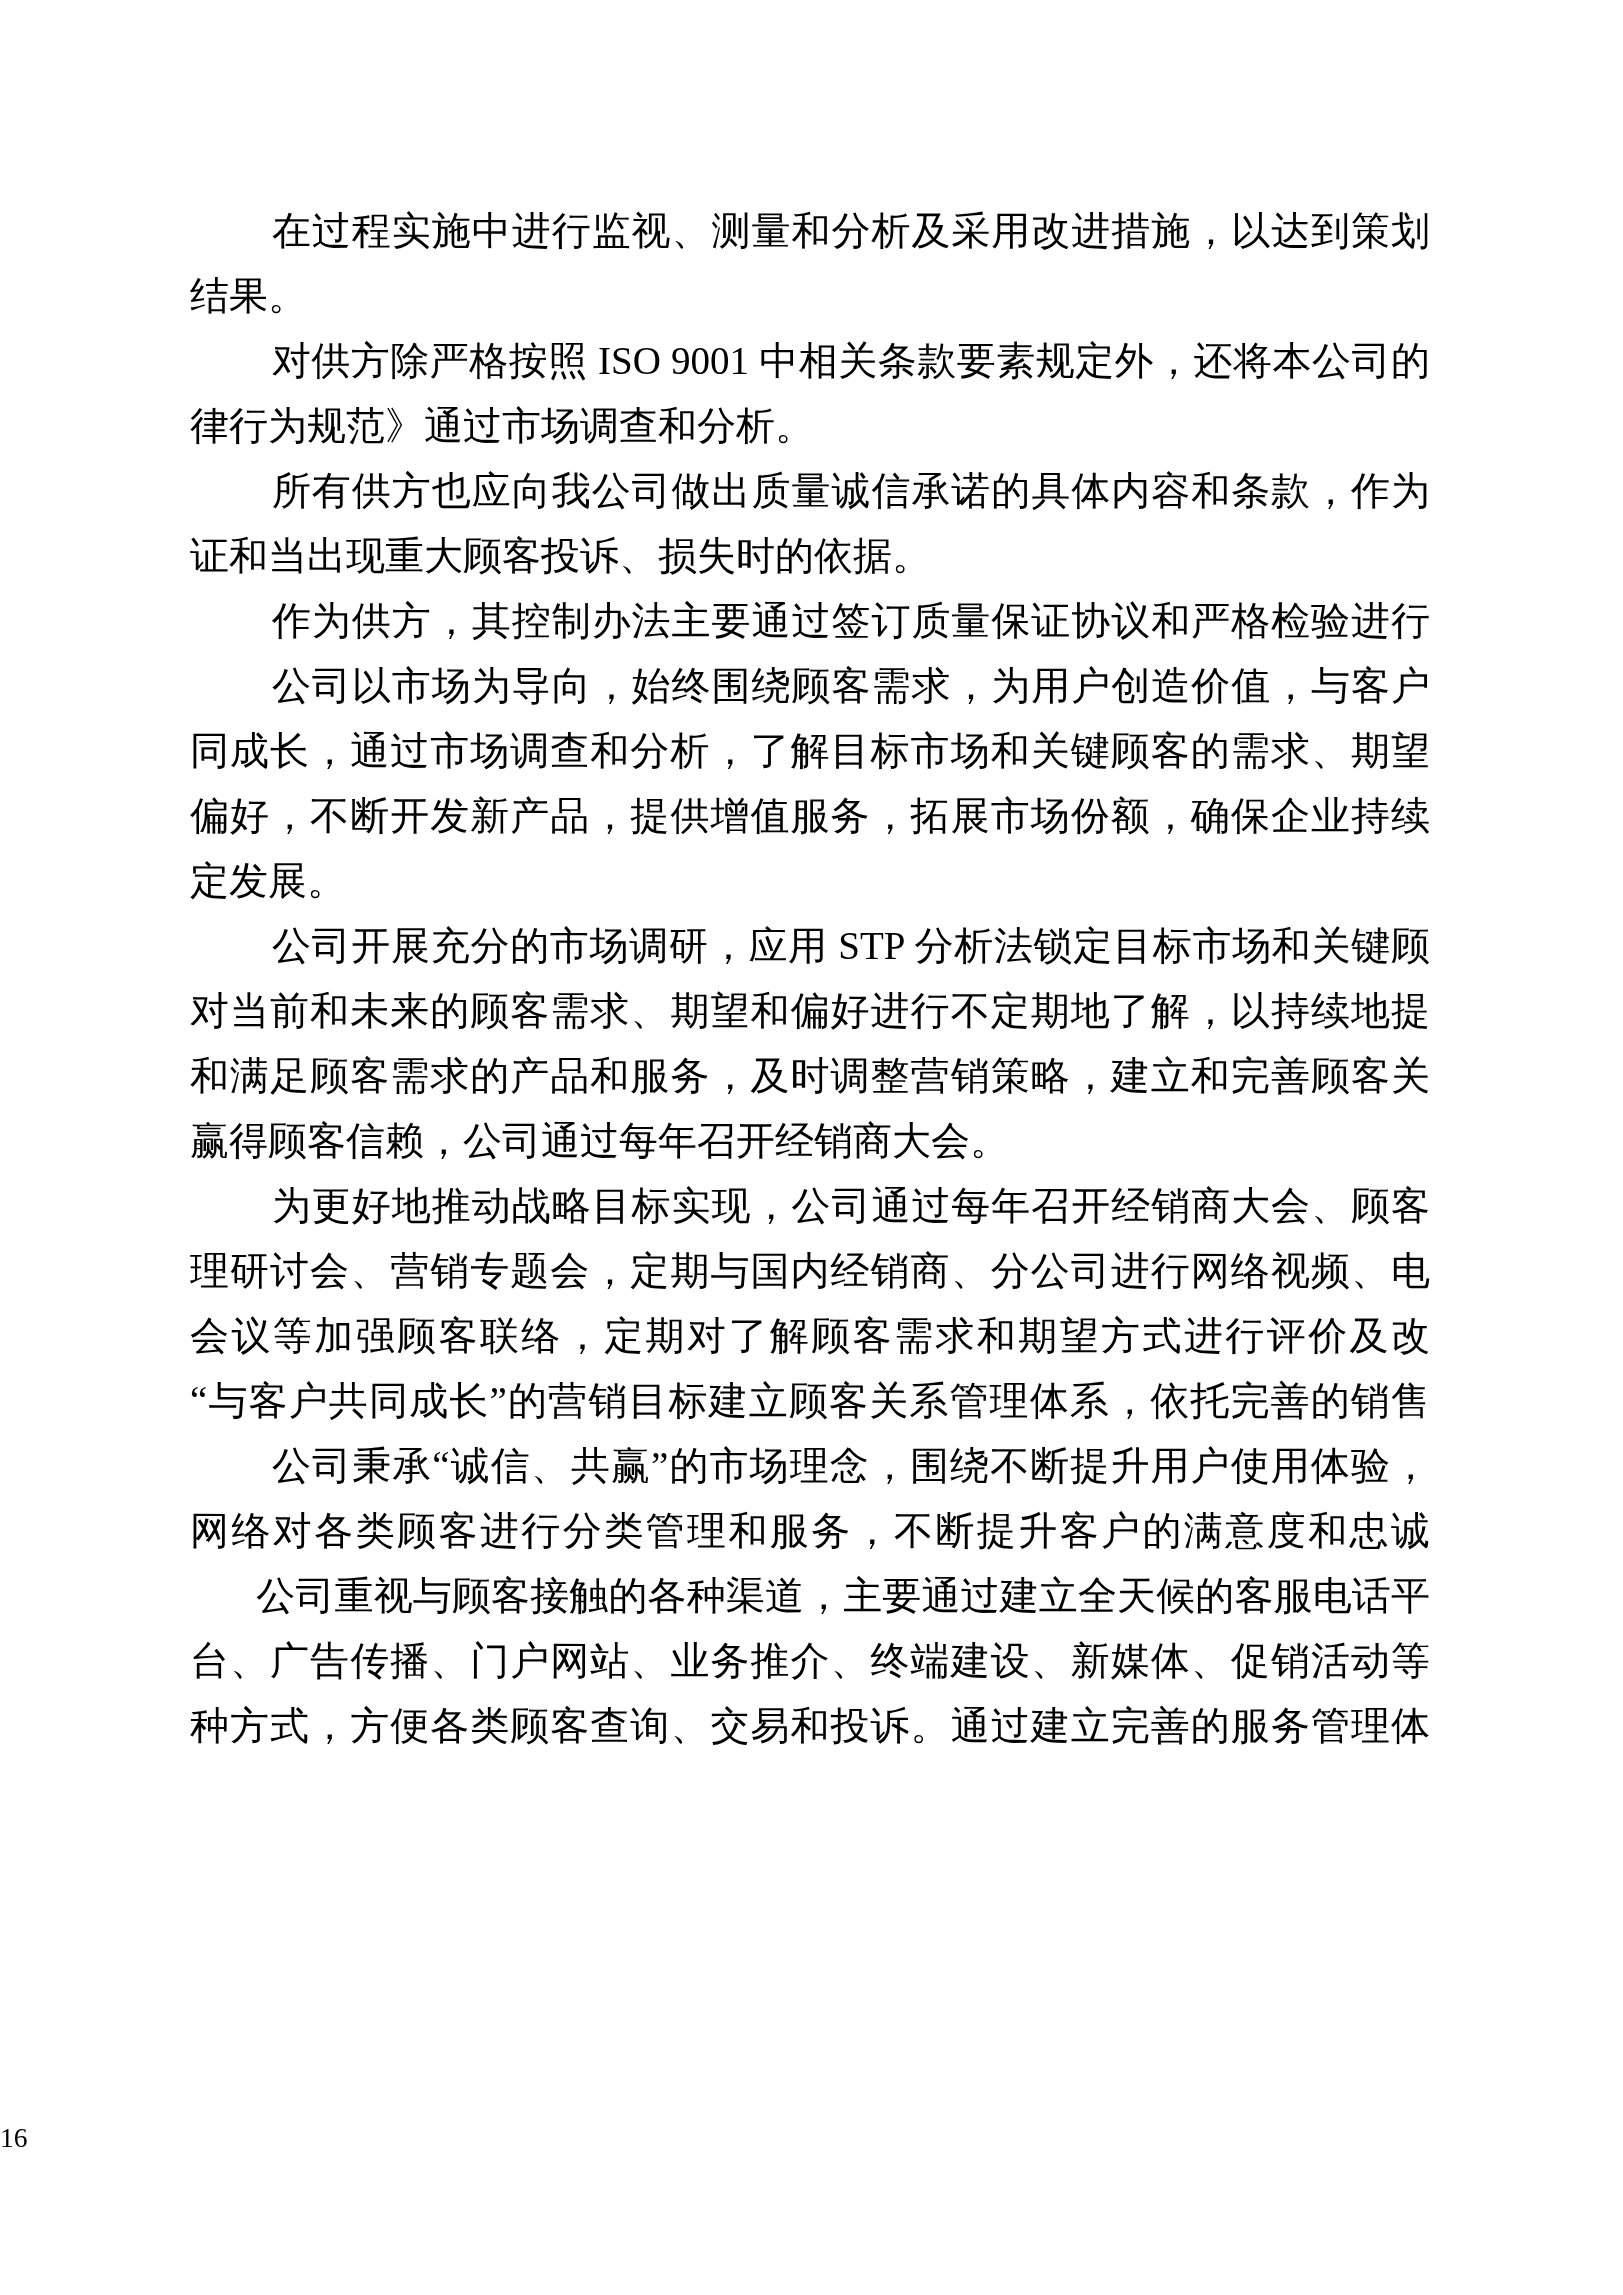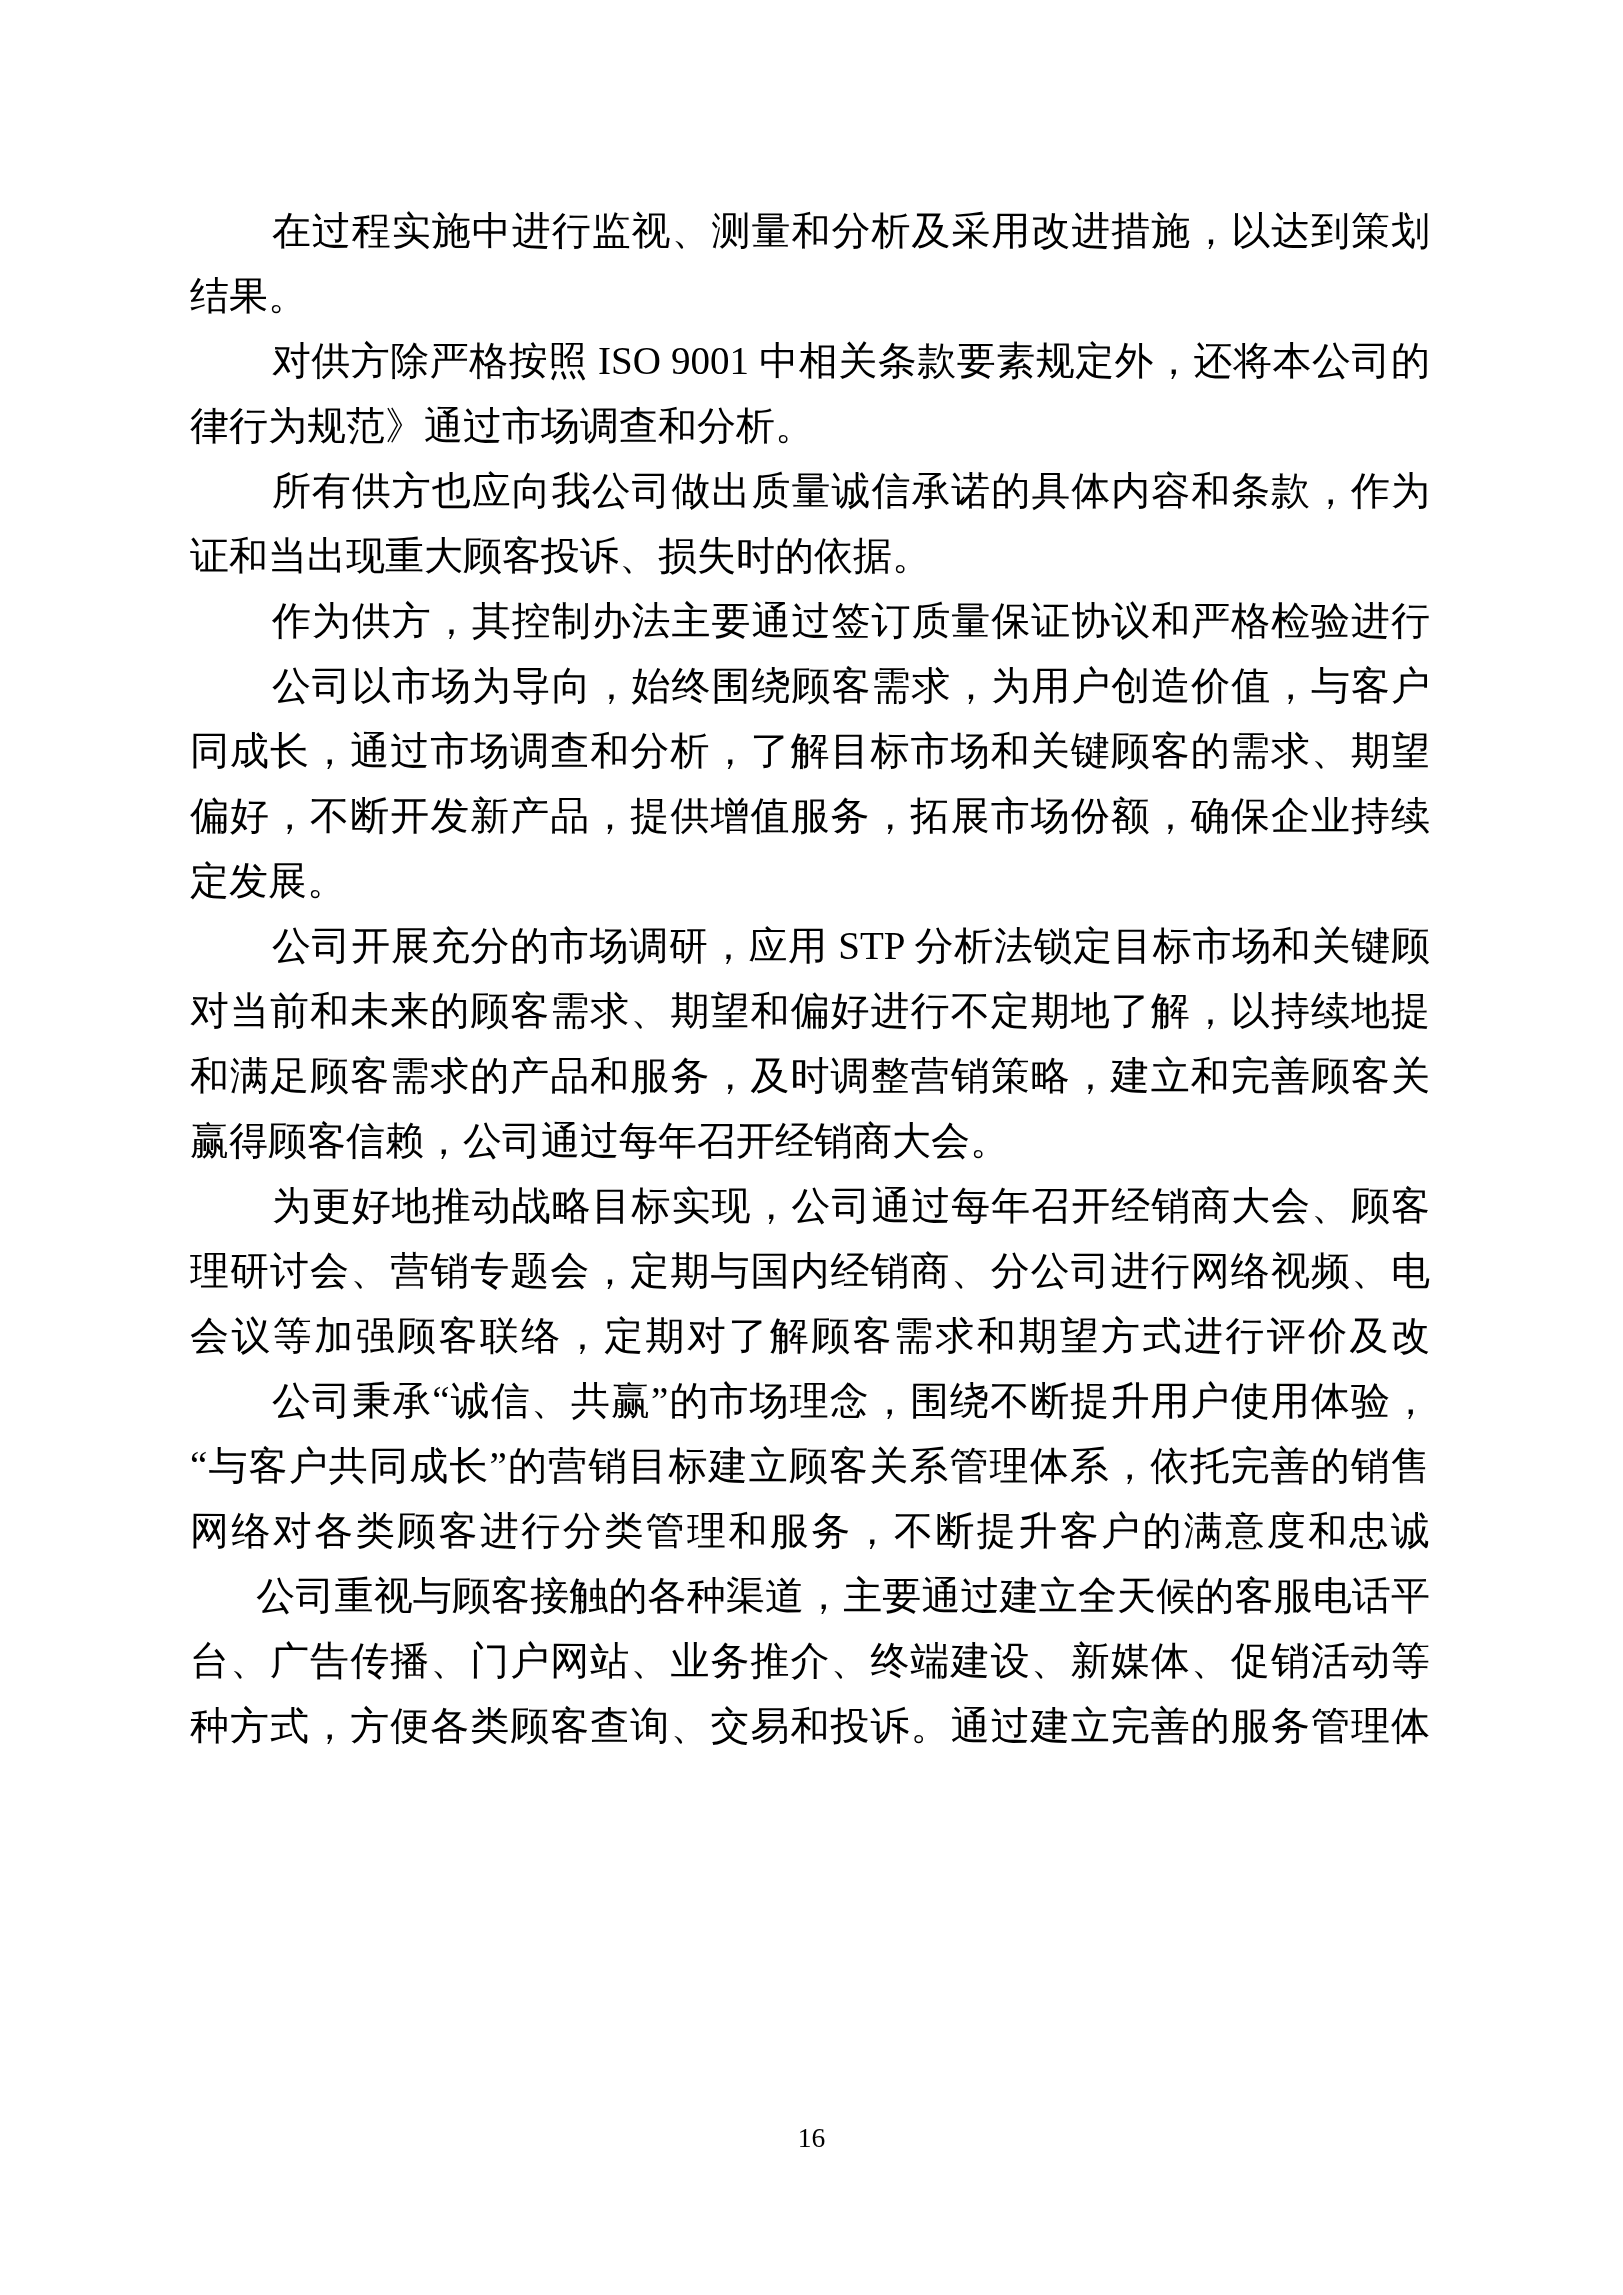--- a/index.html
+++ b/index.html
@@ -27,21 +27,20 @@
     text-align-last: justify;
     overflow: hidden;
     white-space: normal;
   }
   .line.last { text-align-last: left; }
   .footer {
     position: absolute;
     top: 2121px;
     left: 0;
     width: 1623px;
-    text-align: center;
   }
   .page-number {
     font-size: 27.5px;
     line-height: 34px;
   }
 </style>
 </head>
 <body>
 
 <div class="content">
@@ -71,22 +70,22 @@
       <div class="line">对当前和未来的顾客需求、期望和偏好进行不定期地了解，以持续地提供</div>
       <div class="line">和满足顾客需求的产品和服务，及时调整营销策略，建立和完善顾客关系，</div>
       <div class="line last">赢得顾客信赖，公司通过每年召开经销商大会。</div>
     </div>
     <div class="para">
       <div class="line" style="text-indent: 2.1em;">为更好地推动战略目标实现，公司通过每年召开经销商大会、顾客管</div>
       <div class="line">理研讨会、营销专题会，定期与国内经销商、分公司进行网络视频、电话</div>
       <div class="line last">会议等加强顾客联络，定期对了解顾客需求和期望方式进行评价及改进，</div>
     </div>
     <div class="para">
+      <div class="line">“与客户共同成长”的营销目标建立顾客关系管理体系，依托完善的销售</div>
       <div class="line" style="text-indent: 2.1em;">公司秉承“诚信、共赢”的市场理念，围绕不断提升用户使用体验，</div>
-      <div class="line">“与客户共同成长”的营销目标建立顾客关系管理体系，依托完善的销售</div>
       <div class="line last">网络对各类顾客进行分类管理和服务，不断提升客户的满意度和忠诚度。</div>
     </div>
     <div class="para">
       <div class="line" style="text-indent: 1.7em;">公司重视与顾客接触的各种渠道，主要通过建立全天候的客服电话平</div>
       <div class="line">台、广告传播、门户网站、业务推介、终端建设、新媒体、促销活动等多</div>
       <div class="line">种方式，方便各类顾客查询、交易和投诉。通过建立完善的服务管理体系，</div>
     </div>
   </div>
 
 <div class="footer">

